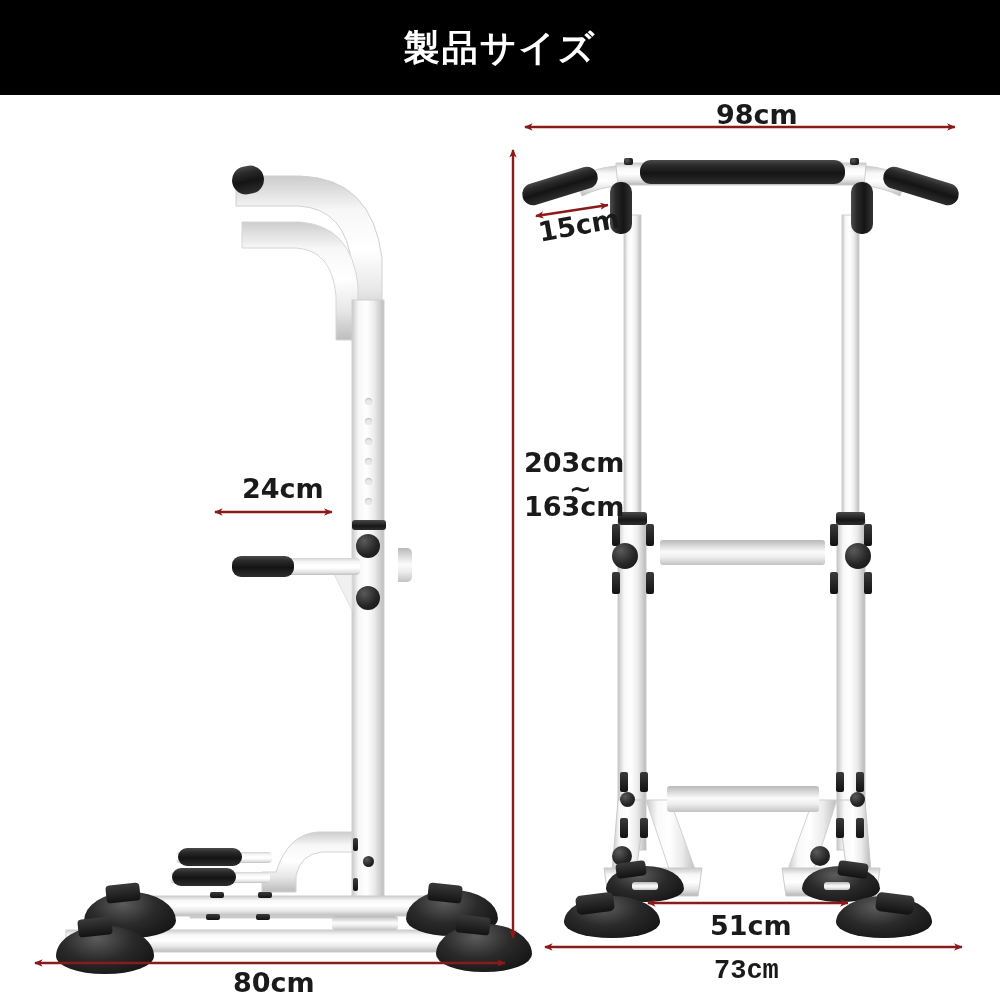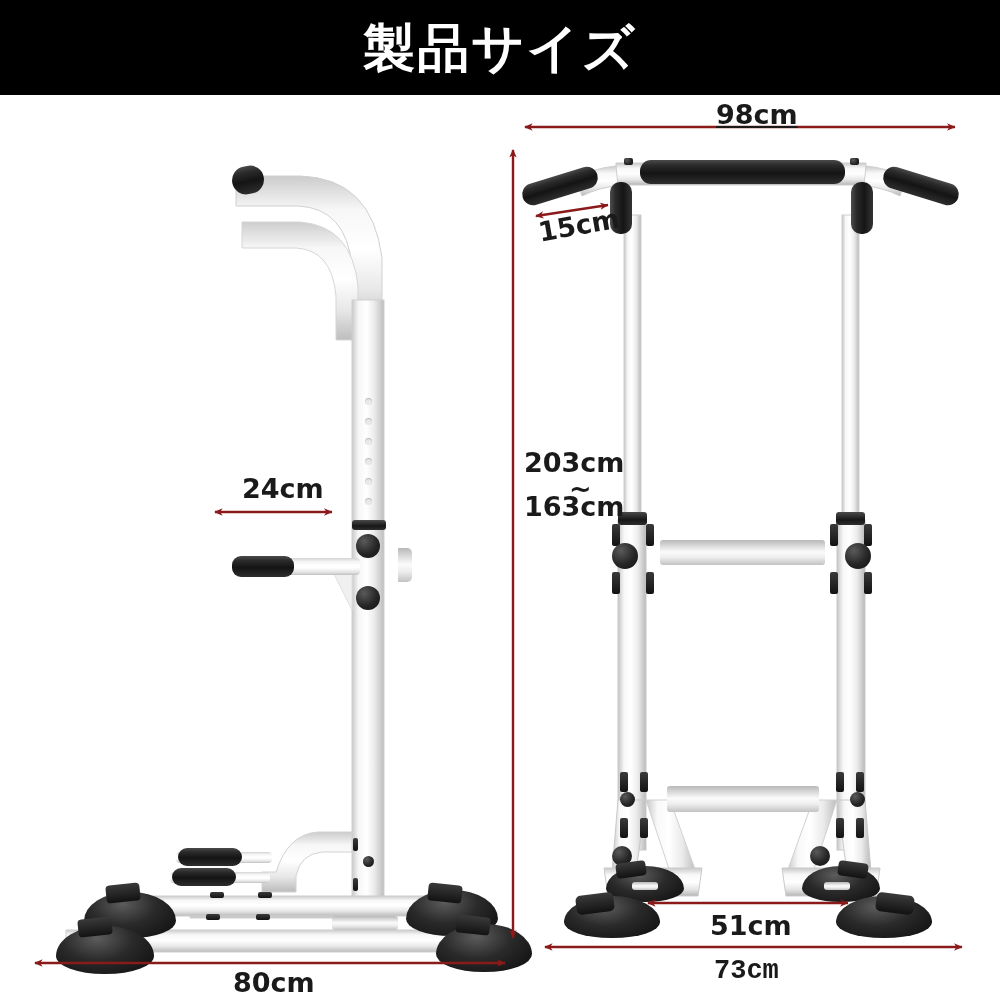--- a/index.html
+++ b/index.html
@@ -22,21 +22,21 @@
     position: absolute;
     left: 0; top: 0;
     width: 1000px; height: 95px;
     background: #000000;
     display: flex;
     align-items: center;
     justify-content: center;
   }
   .header-title {
     color: #ffffff;
-    font-size: 52px;
+    font-size: 36px;
     font-weight: 700;
     letter-spacing: 2px;
     line-height: 1;
     font-family: "DejaVu Sans", sans-serif;
   }
   
   .dim-label {
     position: absolute;
     color: #1a1a1a;
     font-size: 27px;
@@ -320,21 +320,21 @@
 
     <line x1="648" y1="903" x2="848" y2="903" stroke="#8b1a1a" stroke-width="2.4" marker-start="url(#arrL)" marker-end="url(#arrR)"></line>
 
     <line x1="545" y1="947" x2="962" y2="947" stroke="#8b1a1a" stroke-width="2.4" marker-start="url(#arrL)" marker-end="url(#arrR)"></line>
 
     <line x1="215" y1="512" x2="332" y2="512" stroke="#8b1a1a" stroke-width="2.4" marker-start="url(#arrL)" marker-end="url(#arrR)"></line>
 
     <line x1="35" y1="963" x2="505" y2="963" stroke="#8b1a1a" stroke-width="2.4" marker-start="url(#arrL)" marker-end="url(#arrR)"></line>
   </svg>
 
-  <div class="dim-label" style="left:716px;top:100px;text-decoration:underline;">98cm</div>
+  <div class="dim-label" style="left:716px;top:100px;">98cm</div>
 
   <div class="dim-label" style="left:536px;top:218px;transform:rotate(-10deg);transform-origin:left top;">15cm</div>
 
   <div class="dim-label" style="left:524px;top:448px;">203cm</div>
   <div class="dim-label" style="left:569px;top:474px;">~</div>
   <div class="dim-label" style="left:524px;top:492px;">163cm</div>
 
   <div class="dim-label" style="left:710px;top:911px;">51cm</div>
 
   <div class="dim-label" style="left:714px;top:956px;font-family:Liberation Mono, monospace;">73cm</div>

